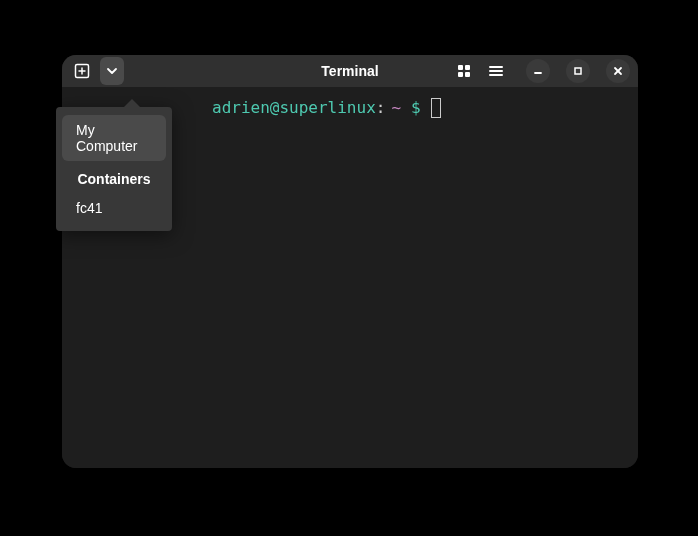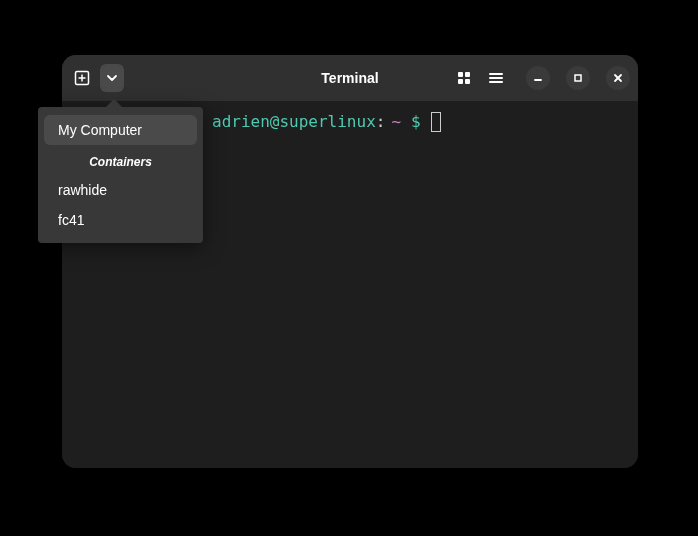--- a/index.html
+++ b/index.html
@@ -21,21 +21,21 @@
       left: 62px;
       width: 576px;
       height: 413px;
       background: #1e1e1e;
       border-radius: 14px;
       display: flex;
       flex-direction: column;
       overflow: hidden;
     }
     .headerbar {
-      height: 46px;
+      height: 32px;
       background: #303030;
       display: flex;
       align-items: center;
       padding: 0 8px;
       position: relative;
       gap: 44px;
     }
     .headerbar-left,
     .headerbar-right {
       display: flex;
@@ -136,22 +136,22 @@
       display: inline-block;
       width: 10px;
       height: 20px;
       border: 1px solid #cccccc;
       margin-left: 10px;
       vertical-align: middle;
     }
     .popover {
       position: absolute;
       top: 107px;
-      left: 38px;
-      width: 165px;
+      left: 56px;
+      width: 116px;
       background: #383838;
       border-radius: 4px;
       padding: 8px 0;
       box-shadow: 0 4px 20px rgba(0,0,0,0.5);
     }
     .popover::before {
       content: "";
       position: absolute;
       top: -8px;
       left: 68px;
@@ -168,24 +168,23 @@
       cursor: pointer;
       margin: 0 6px;
       border-radius: 6px;
     }
     .popover-item.selected {
       background: #4a4a4a;
     }
     .popover-heading {
       padding: 10px 14px 6px 14px;
       color: #ffffff;
-      font-size: 12px;
+      font-size: 14px;
       font-weight: 600;
       text-align: center;
-      font-style: italic;
     }
     svg {
       display: block;
     }
   </style>
 </head>
 <body>
 
 <div class="window">
   <div class="headerbar">
@@ -260,15 +259,14 @@
       <span class="prompt-tilde">~</span>
       <span class="prompt-dollar">$</span>
       <span class="cursor"></span>
     </div>
   </div>
 </div>
 
 <div class="popover">
   <div class="popover-item selected">My Computer</div>
   <div class="popover-heading">Containers</div>
-  <div class="popover-item">rawhide</div>
   <div class="popover-item">fc41</div>
 </div>
 
 </body></html>

